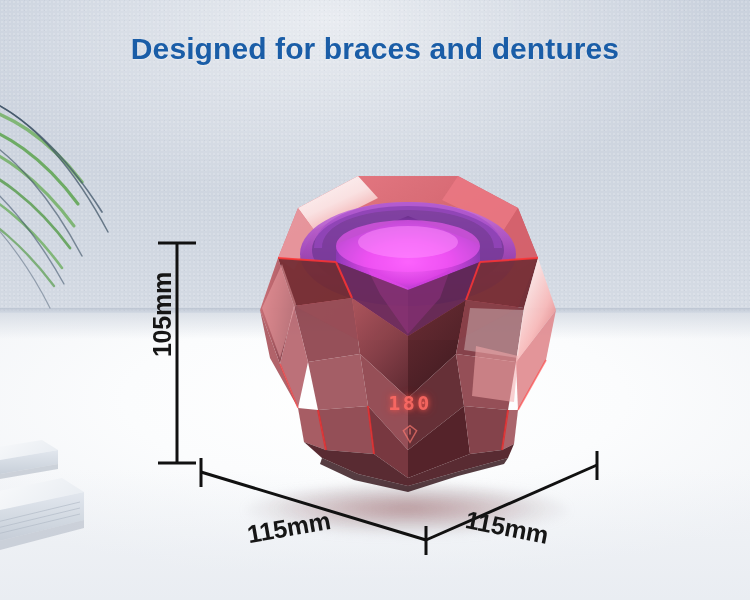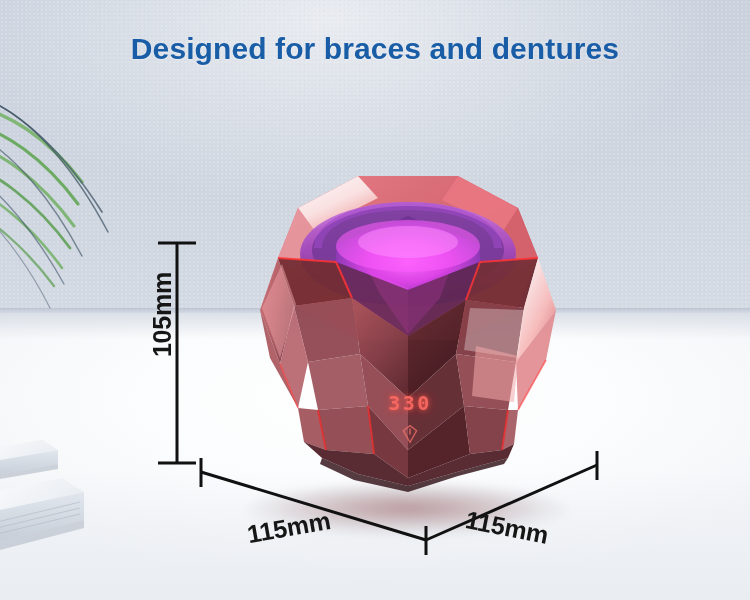--- a/index.html
+++ b/index.html
@@ -310,21 +310,21 @@
       <g stroke="#ff3a3a" stroke-width="1.6" opacity=".6" fill="none">
         <line x1="62" y1="206" x2="80" y2="250"></line>
         <line x1="328" y1="202" x2="300" y2="252"></line>
       </g>
 
       <polygon points="140,18 240,18 300,50 320,100 300,150 240,182 140,182 80,150 60,100 80,50" fill="#ffffff" opacity=".05"></polygon>
     </svg>
   </div>
 
   <div class="led-wrap">
-    <div class="led-digits">330</div>
+    <div class="led-digits">180</div>
     <svg class="led-icon" viewBox="0 0 24 24">
       <polygon points="12,2 20,8 12,22 4,8" fill="none" stroke="#ff7a70" stroke-width="1.7" opacity=".9"></polygon>
       <line x1="12" y1="6" x2="12" y2="12" stroke="#ff7a70" stroke-width="1.9" stroke-linecap="round" opacity=".95"></line>
     </svg>
   </div>
 
   <div class="dims">
     <svg width="750" height="600" viewBox="0 0 750 600">
       <g stroke="#111111" stroke-width="3" stroke-linecap="butt" fill="none">
 

